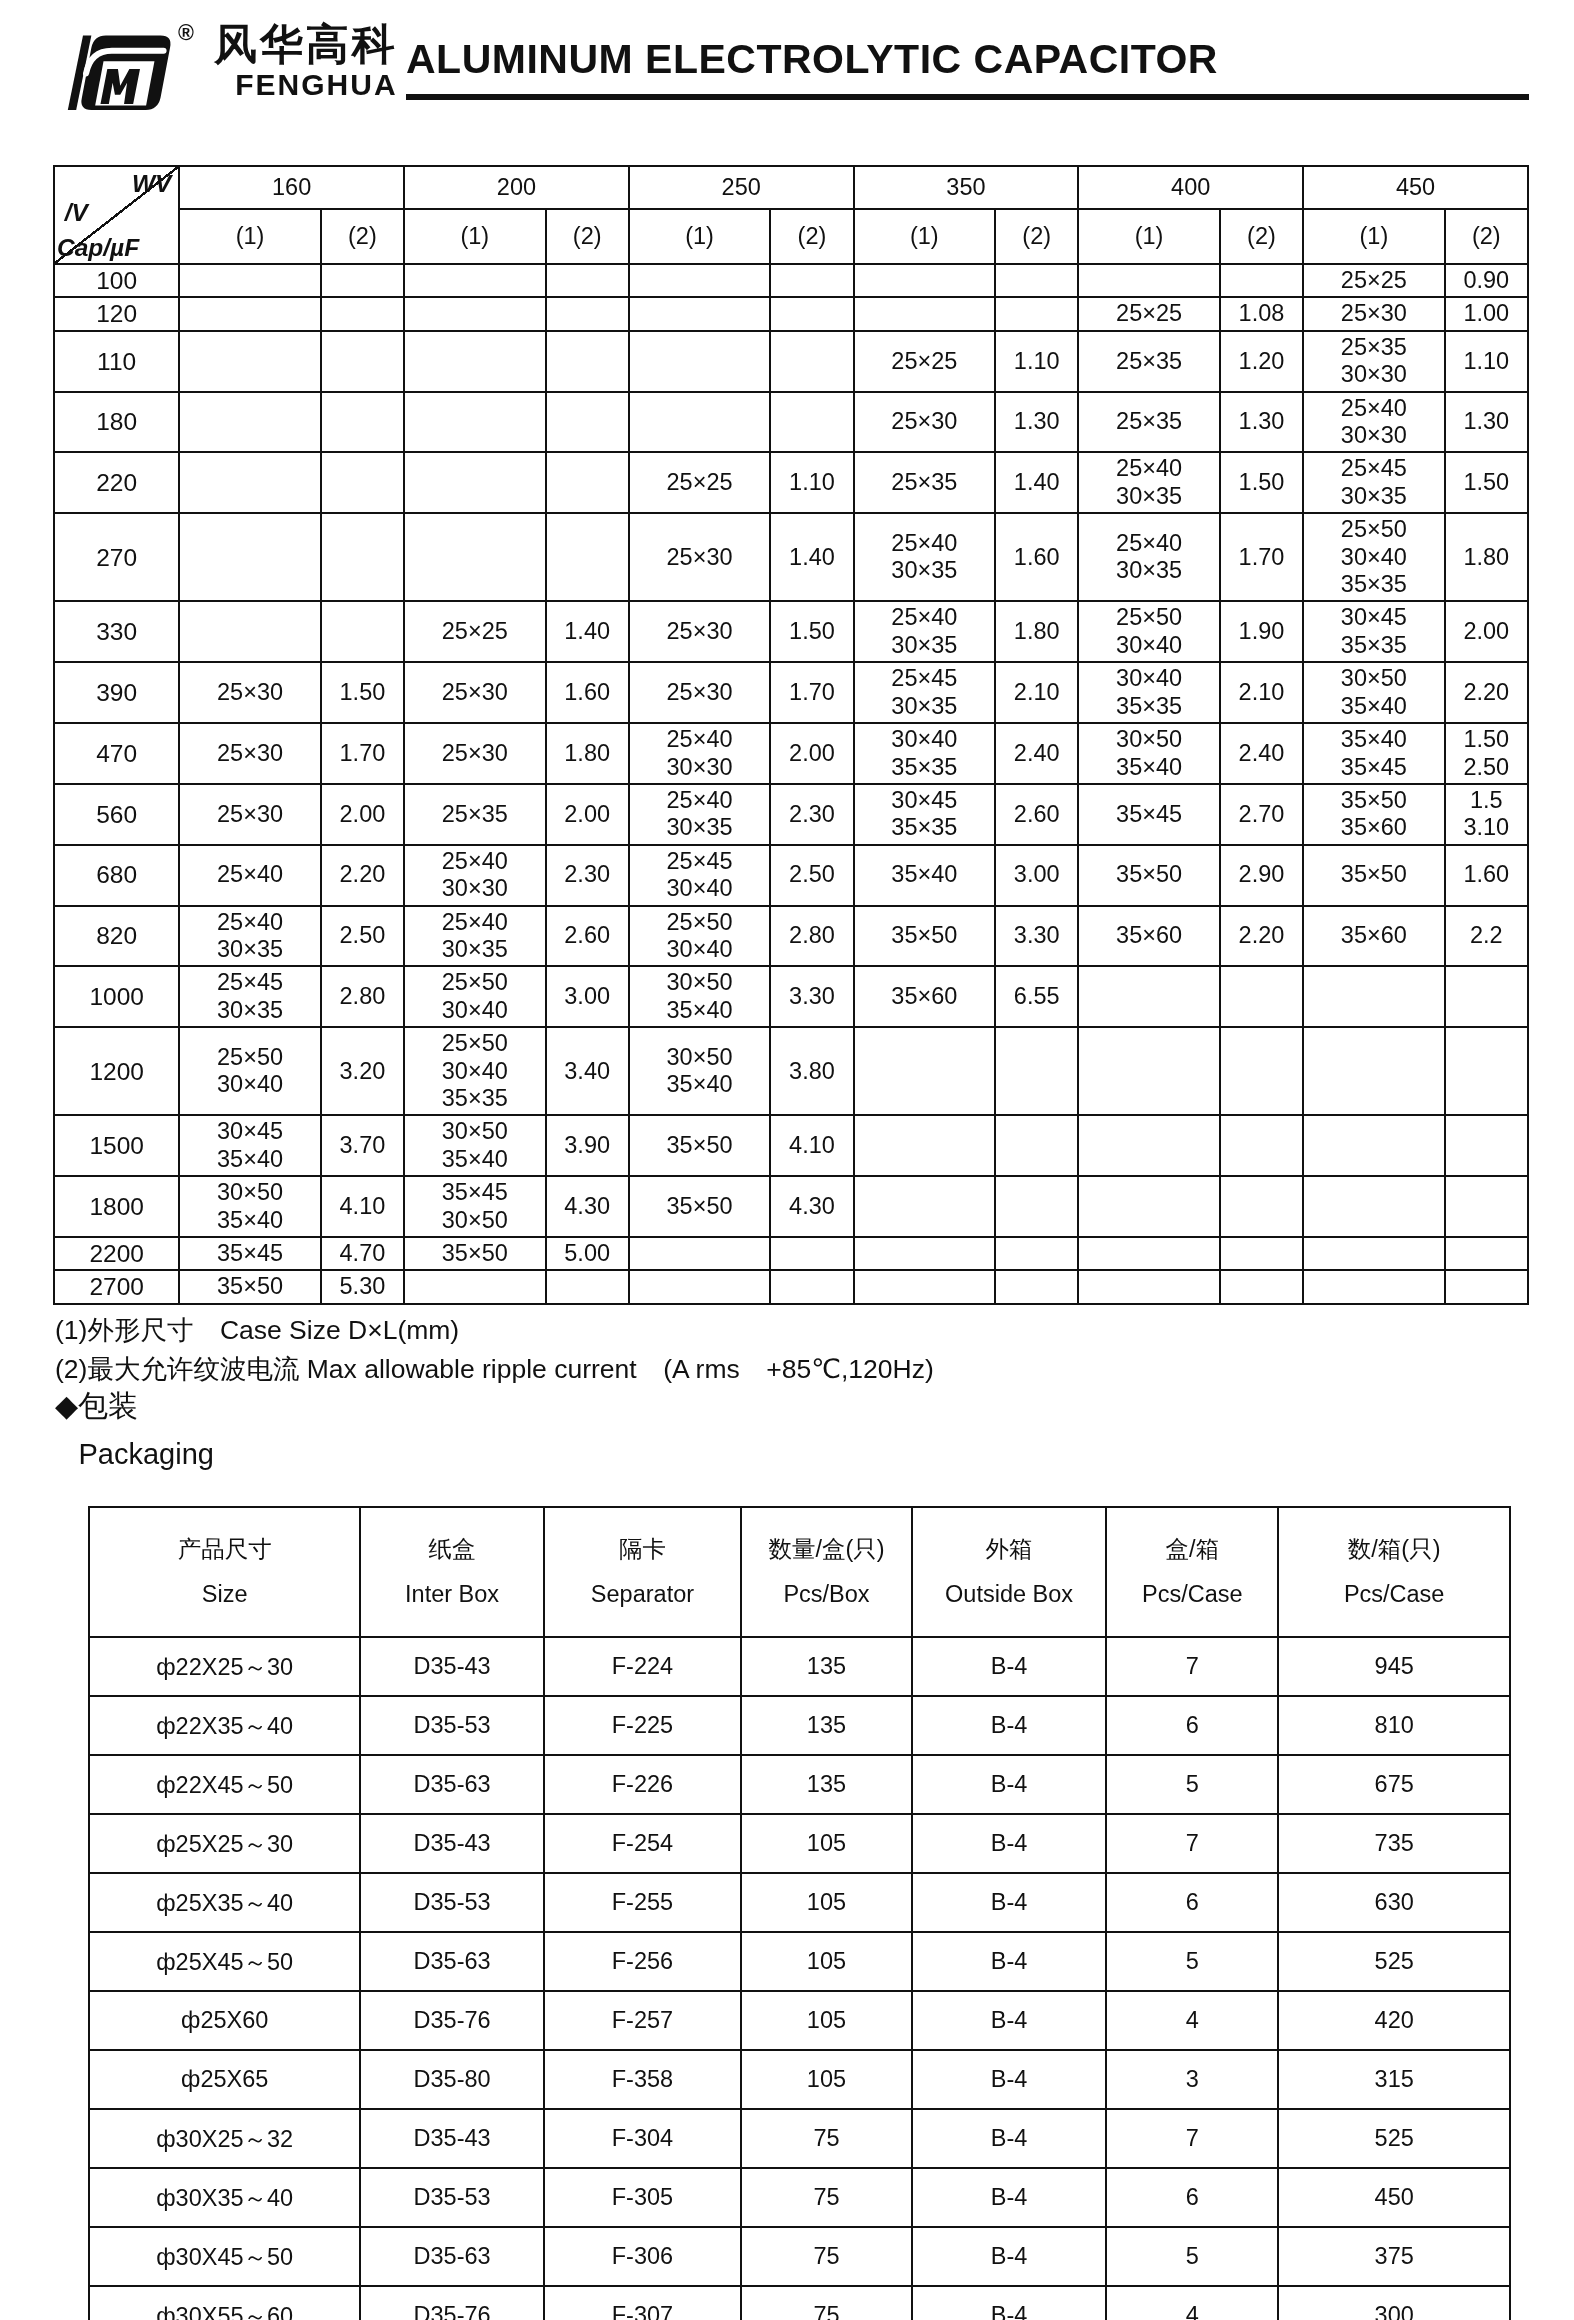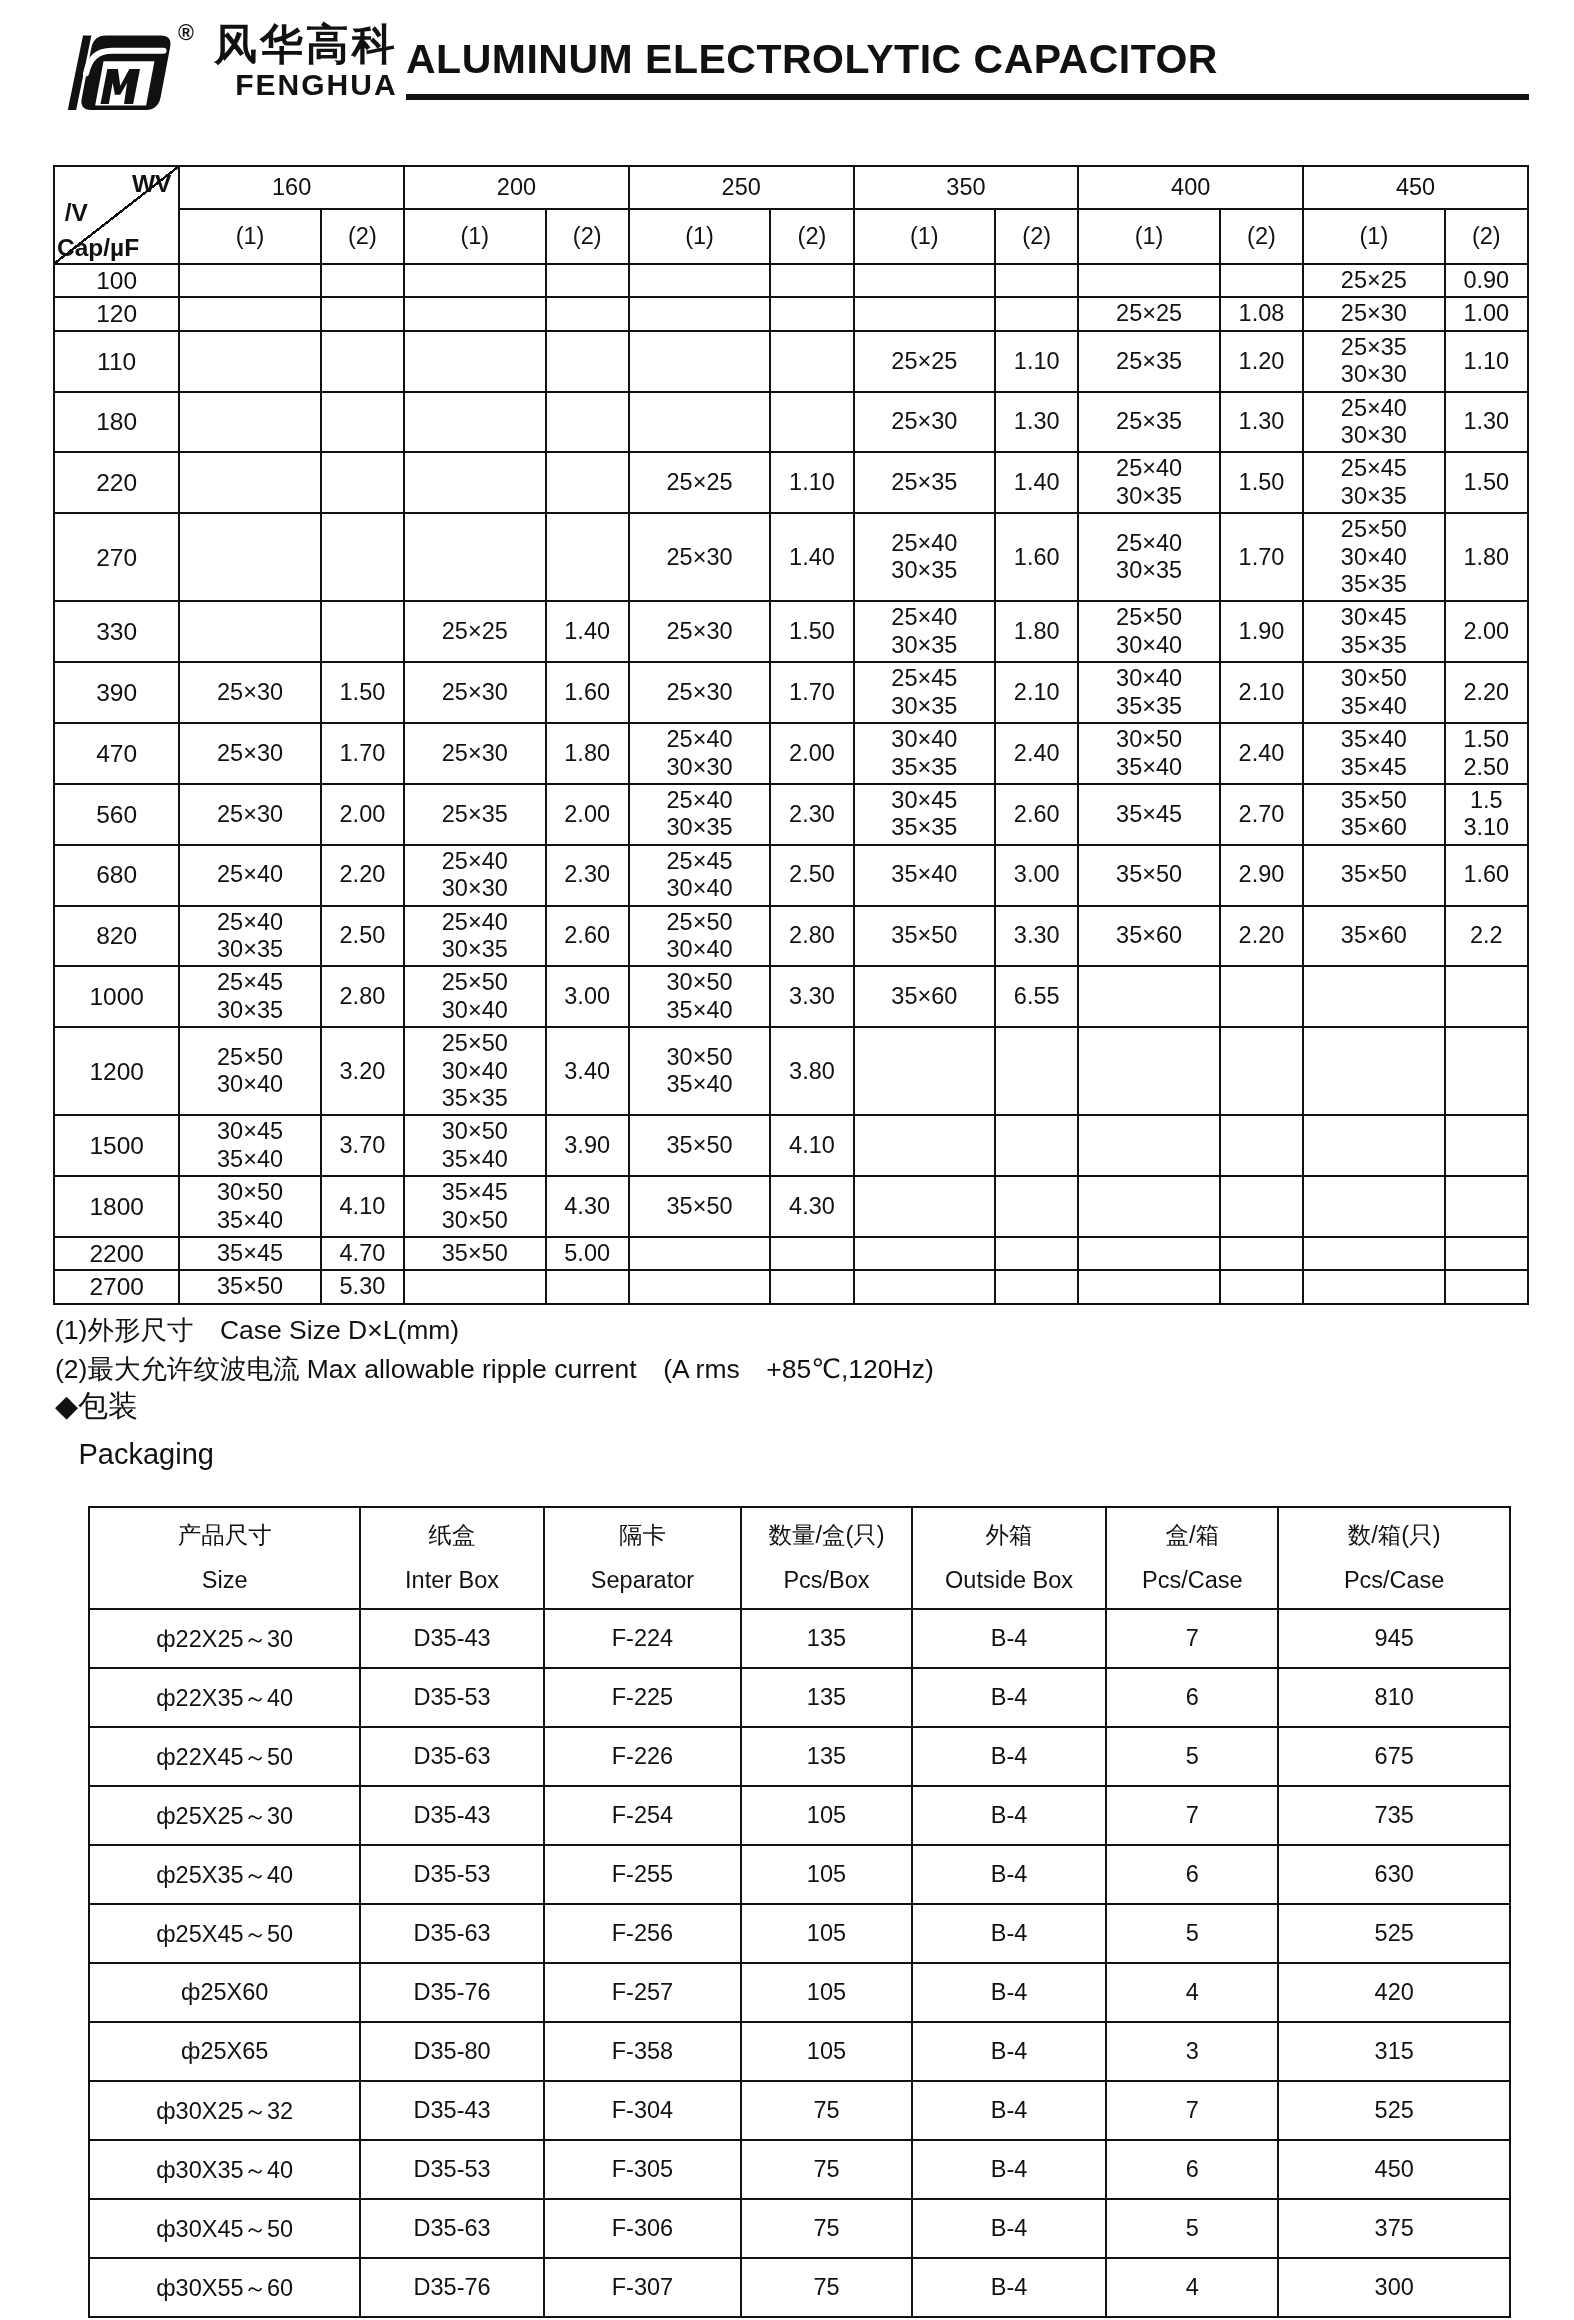--- a/index.html
+++ b/index.html
@@ -21,35 +21,35 @@
   .rule{height:5.9px;background:#111;margin-top:11.8px;}
   
   table{border-collapse:collapse;table-layout:fixed;background:#fff;}
   .ratings{position:absolute;left:53px;top:165px;width:1476px;font-size:23.5px;}
   .ratings th,.ratings td{border:2px solid #111;text-align:center;vertical-align:middle;padding:2px 2px;line-height:27.4px;}
   .ratings{border:2.9px solid #111;}
   col.w-cap{width:8.5%;} col.w-s{width:9.6%;} col.w-r{width:5.65%;}
   .vhead{height:37px;font-weight:normal;}
   .sub{height:49px;font-weight:normal;}
   .cap{font-size:24.5px;margin-left:20px;}
-  th.corner{position:relative;padding:4px;}
+  th.corner{position:relative;padding:4px;font-style:italic;}
   th.corner::before{content:"";position:absolute;inset:0;
     background:linear-gradient(to bottom right,transparent calc(50% - 1.2px),#111 calc(50% - 1.2px),#111 calc(50% + 1.2px),transparent calc(50% + 1.2px));}
   .corner-wv{position:absolute;top:2.9px;right:6.9px;font-size:24.5px;}
   .corner-v{position:absolute;top:32px;left:9.8px;font-size:24.5px;}
   .corner-cap{position:absolute;bottom:2px;left:2px;font-size:24.5px;}
   
   .notes{position:absolute;left:55px;top:1311px;font-size:26.5px;line-height:39px;}
   
   .pack-head{position:absolute;left:55px;top:1388px;font-size:30px;line-height:35px;}
   .pack-head .en{margin:13.7px 0 0 23.5px;font-size:29px;}
   .packtbl{position:absolute;left:88px;top:1506px;width:1423px;font-size:23.5px;border:2.9px solid #111;}
   .packtbl th,.packtbl td{border:2px solid #111;text-align:center;vertical-align:middle;font-weight:normal;}
   .packtbl td{height:55px;}
-  .packtbl th{height:100px;padding:0 2px;margin-left:46px;}
+  .packtbl th{height:100px;padding:14px 2px;margin-left:46px;}
   .h-cn{line-height:29px;}
   .h-en{line-height:29px;margin-top:15.7px;}
   col.pw0{width:19.1%;}col.pw1{width:12.9%;}col.pw2{width:13.9%;}col.pw3{width:12.0%;}
   col.pw4{width:13.7%;}col.pw5{width:12.1%;}col.pw6{width:16.3%;}
 </style>
 </head>
 <body>
 
 <div class="page">
 

